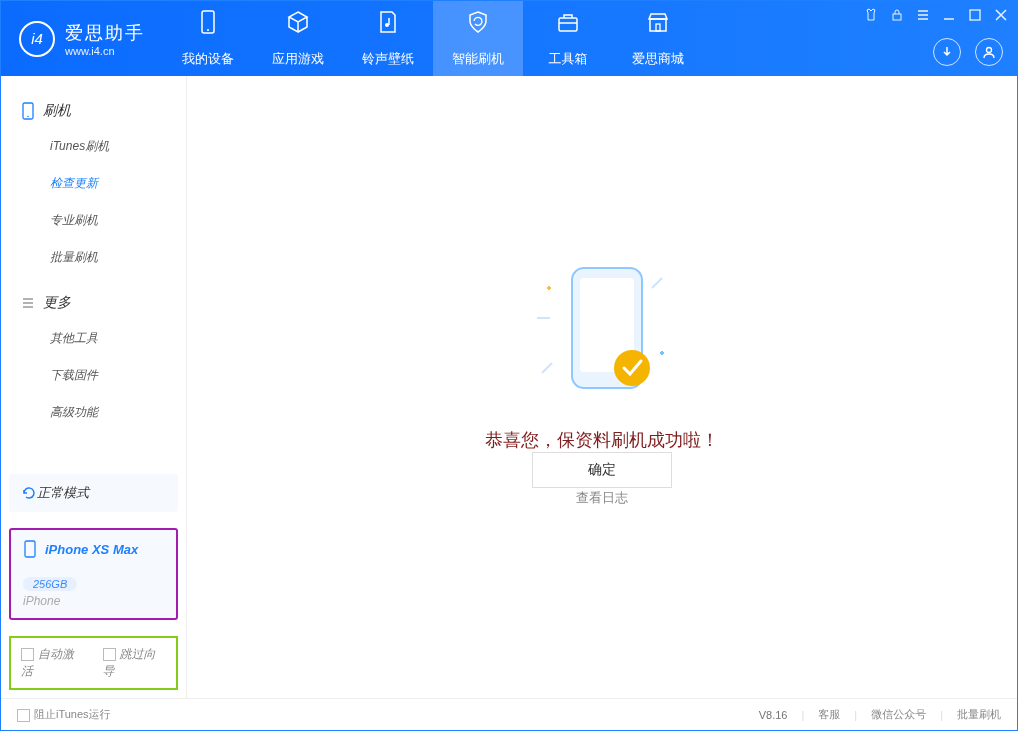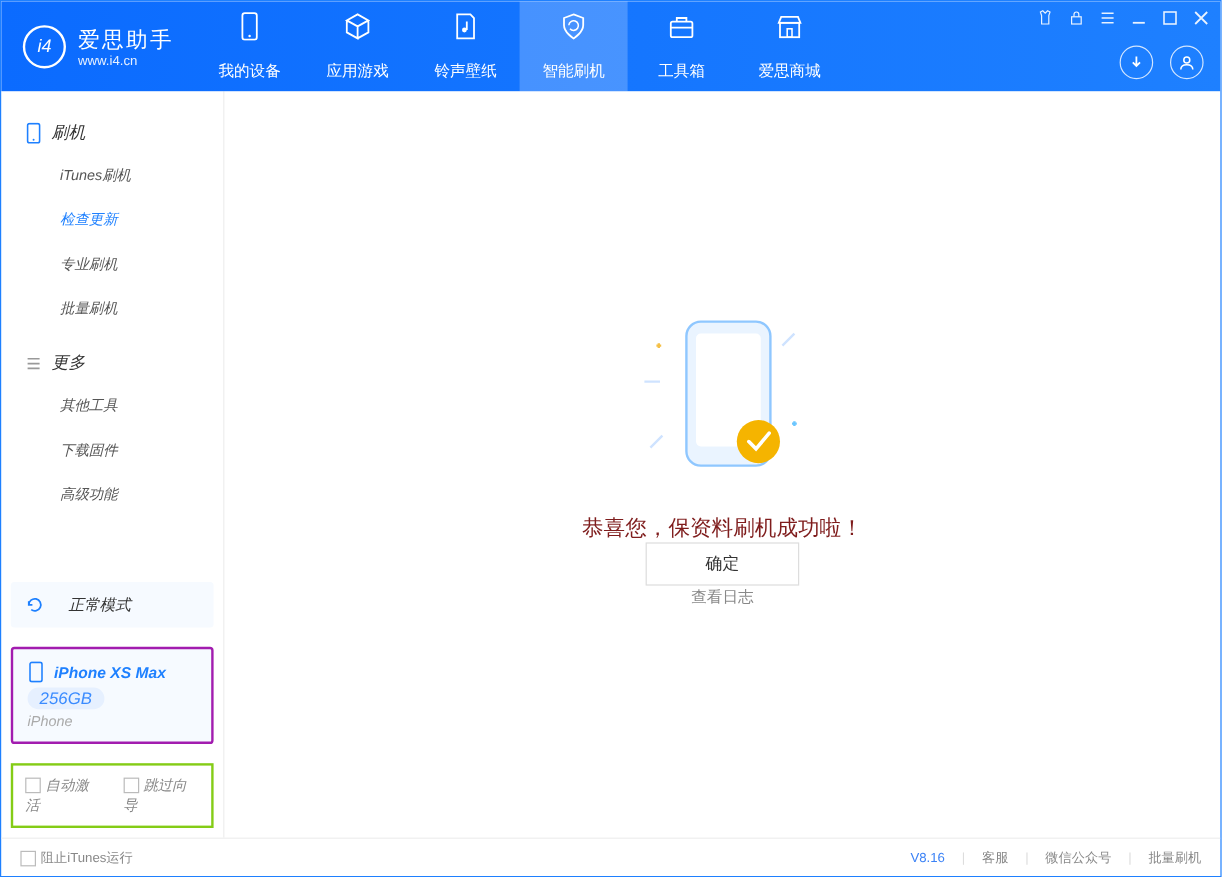--- a/index.html
+++ b/index.html
@@ -25,40 +25,40 @@
 
 
 .body { display: flex; height: calc(100% - 75px - 32px); }
 .sidebar { width: 186px; border-right: 1px solid #eee; display:flex; flex-direction: column; font-style: italic; }
 .side-main { flex: 1; overflow:auto; padding-top: 18px; }
 .side-group { font-size: 14px; color: #333; padding: 8px 20px; display:flex; align-items:center; gap: 8px; }
 .side-item { font-size: 12px; color: #555; padding: 10px 20px 10px 49px; cursor:pointer; }
 .side-item.active { color: #1e80ff; }
 
 .device-box { margin: 8px; border: 2px solid #a21caf; background: #f6faff; border-radius: 3px; padding: 10px 12px; }
-.mode-box { margin: 8px; background: #f6faff; border-radius: 3px; padding: 10px 12px; display:flex; align-items:center; gap:20px; color:#333; font-size:13px; }
+.mode-box { margin: 8px; background: #f6faff; border-radius: 3px; padding: 10px 12px; display:flex; align-items:center; gap:0; color:#333; font-size:13px; }
 .dev-name { color: #1e80ff; font-weight: 600; font-size: 13px; }
-.dev-cap { display:inline-block; background:#e6f0ff; color:#3a8bff; border-radius:10px; padding:1px 10px; font-size:14px; margin-top:4px; }
+.dev-cap { display:inline-block; background:#e6f0ff; color:#3a8bff; border-radius:10px; padding:1px 10px; font-size:11px; margin-top:19px; }
 .dev-type { color:#aaa; font-size:12px; margin-top:2px; }
 
 .opts-row { margin: 8px; border: 2px solid #84cc16; padding: 8px 10px; display:flex; gap: 18px; font-size: 12px; color:#888; }
 .chk { width:13px; height:13px; border:1px solid #bbb; display:inline-block; vertical-align:middle; margin-right:4px; }
 
 
 .main { flex: 1; position: relative; display:flex; flex-direction: column; align-items:center; justify-content:center; }
 .phone-ill { width: 90px; height: 130px; position: relative; }
 .success-text { font-size: 18px; color: #7f1d1d; margin-top: 30px; }
-.ok-btn { width: 128px; height: 36px; border:1px solid #ddd; background:#fff; font-size:14px; color:#333; cursor:pointer; }
+.ok-btn { width: 140px; height: 36px; border:1px solid #ddd; background:#fff; font-size:14px; color:#333; cursor:pointer; }
 .log-link { margin-top: 1px; font-size: 13px; color: #888; cursor:pointer; }
 
 
 .footer { height: 32px; border-top: 1px solid #eee; display:flex; align-items:center; padding: 0 16px; font-size:11px; color:#888; }
 .footer .right { margin-left:auto; display:flex; align-items:center; gap: 14px; }
 .footer .sep { color:#ddd; }
-.ver { color:#3b82f6; }
+.ver { color:#737373; }
 
 svg { display:block; }
 </style>
 </head>
 <body>
 
 <div class="header">
   <div class="logo-area">
     <div class="logo-circle">i4</div>
     <div class="logo-text">

